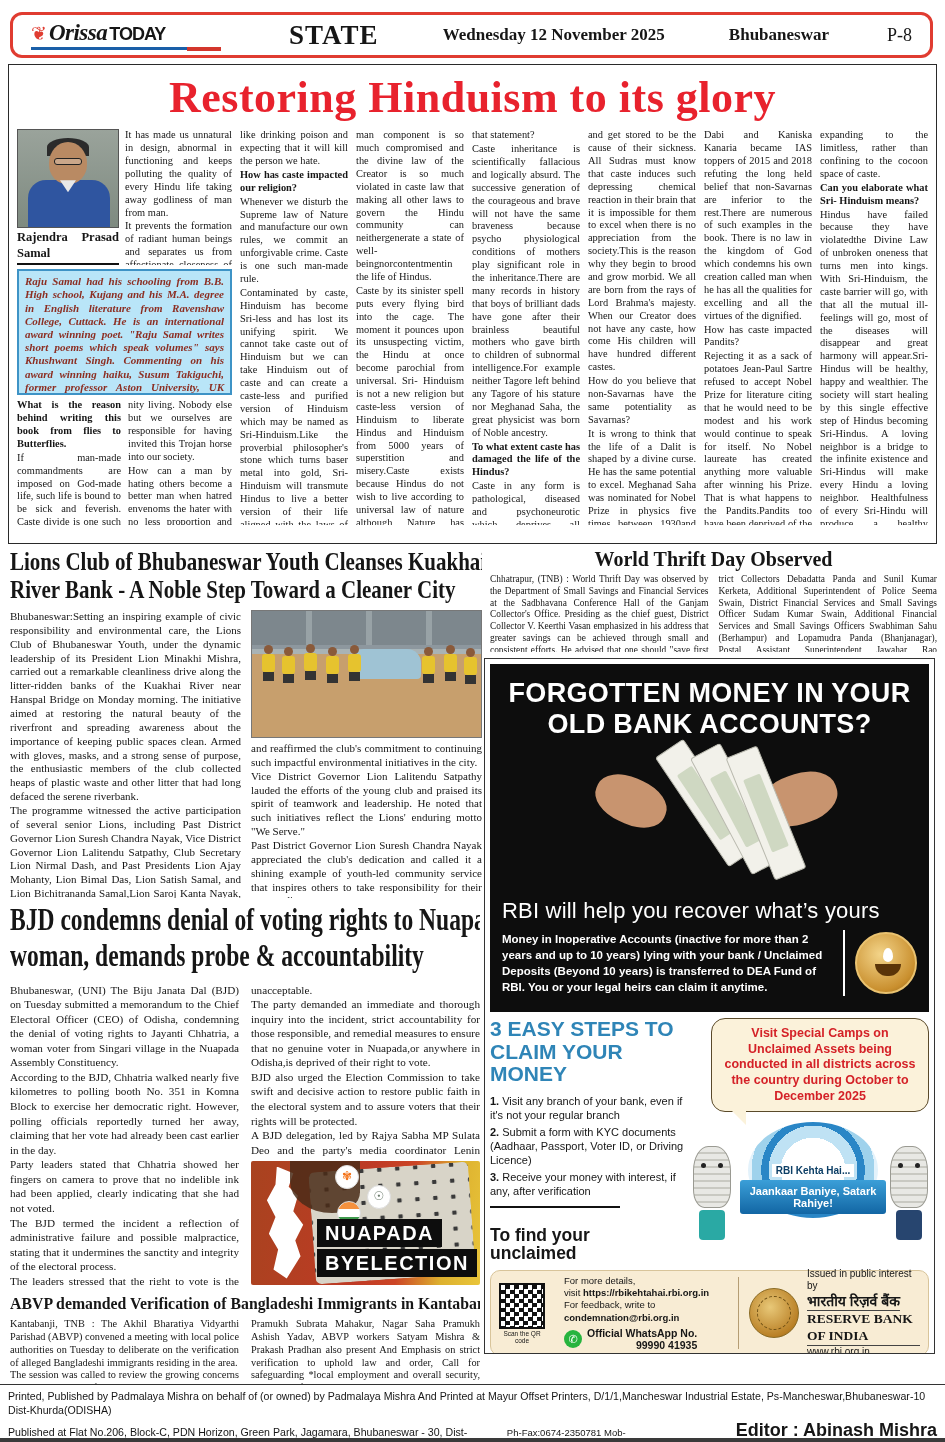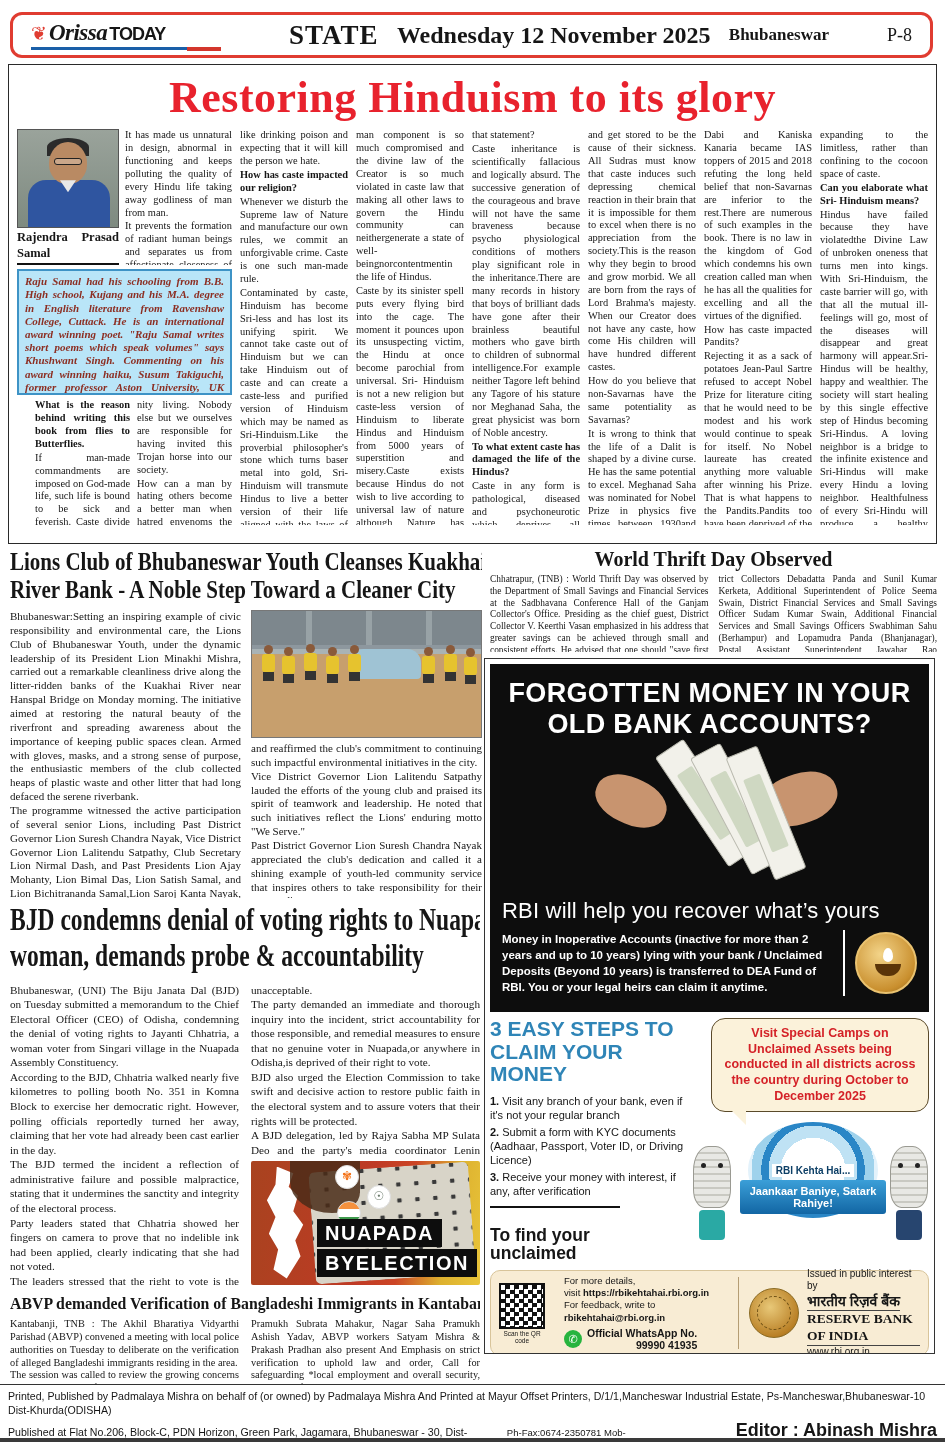--- a/index.html
+++ b/index.html
@@ -14,21 +14,21 @@
           display:flex; align-items:center; padding:0 18px; }
   .logo { display:flex; flex-direction:column; width:190px; }
   .logo-row { display:flex; align-items:baseline; gap:2px; }
   .leaf { color:#e03c31; font-size:19px; line-height:1; }
   .logo-orissa { font-style:italic; font-size:23px; font-weight:bold; letter-spacing:-.5px; }
   .logo-today { font-family:"Liberation Sans",sans-serif; font-weight:bold; font-size:18px; letter-spacing:-1px; }
   .logo-bar { display:flex; align-items:center; height:4px; margin-top:1px; }
   .logo-bar .blue { flex:1; height:3px; background:#1a5fa8; }
   .logo-bar .red { width:34px; height:4px; background:#d3362c; }
   .mast-state { font-weight:bold; font-size:27px; letter-spacing:1px; margin-left:68px; }
-  .mast-date { font-weight:bold; font-size:24px; margin-left:auto; margin-right:auto; }
+  .mast-date { font-weight:bold; font-size:17px; margin-left:auto; margin-right:auto; }
   .mast-city { font-weight:bold; font-size:17px; margin-right:58px; }
   .mast-page { font-size:18px; }
 
   
   .main-art { position:absolute; top:64px; left:8px; width:929px; height:480px;
               border:1.6px solid #2a2a2a; padding:4px 8px; overflow:hidden; }
   .main-hl { text-align:center; color:#e8222d; font-weight:bold; font-size:44px; line-height:1.3; letter-spacing:.5px; }
   .art-body { display:grid; grid-template-columns:215px repeat(6,1fr); gap:8px;
               height:396px; font-size:10.4px; line-height:1.24; text-align:justify; margin-top:3px; }
   .art-body p { margin:0 0 1px 0; }
@@ -41,21 +41,21 @@
   .photo-box { position:relative; height:110px; background:linear-gradient(#9aa39b,#7e8a80); overflow:hidden; border:1px solid #555; }
   .p-head { position:absolute; left:31px; top:12px; width:38px; height:42px; border-radius:50% 50% 46% 46%; background:#b98a63; }
   .p-hair { position:absolute; left:29px; top:8px; width:42px; height:18px; border-radius:50% 50% 0 0; background:#2b2b2b; }
   .p-glasses { position:absolute; left:36px; top:28px; width:28px; height:7px; border:1.5px solid #222; border-radius:3px; background:rgba(255,255,255,.25); }
   .p-body { position:absolute; left:10px; top:50px; width:82px; height:60px; border-radius:18px 18px 0 0; background:#2f55a0; }
   .p-collar { position:absolute; left:42px; top:50px; width:16px; height:12px; background:#e8e8e8; clip-path:polygon(0 0,100% 0,50% 100%); }
   .portrait figcaption { font-weight:bold; font-size:12.5px; padding:2px 0 2px 0; border-bottom:2.5px solid #111; }
   .c2top { flex:1; overflow:hidden; }
   .biobox { margin-top:4px; height:126px; background:#b9e5f8; border:2px solid #3e93c6; padding:4px 6px;
             font-style:italic; font-weight:bold; font-size:11px; line-height:1.2; color:#8c2e22; overflow:hidden; }
-  .row2 { display:flex; gap:7px; flex:1; margin-top:4px; overflow:hidden;margin-left:18px; }
+  .row2 { display:flex; gap:7px; flex:1; margin-top:4px; overflow:hidden; }
   .row2 .minicol { flex:1; overflow:hidden; }
 
   
   .lions { position:absolute; top:548px; left:10px; width:472px; height:350px; overflow:hidden; }
   .lions-hl p { font-size:25px; line-height:1.12; font-weight:bold; white-space:nowrap; transform:scaleX(.84); transform-origin:left; }
   .lions-body { display:grid; grid-template-columns:1fr 1fr; gap:10px; margin-top:6px; height:288px; }
   .lions-body p { margin:0; }
   .lions-left { font-size:11px; line-height:1.26; text-align:justify; overflow:hidden; }
   .lions-right { font-size:11px; line-height:1.26; text-align:justify; overflow:hidden; }
   .lions-photo { position:relative; height:128px; margin-bottom:4px; overflow:hidden; border:1px solid #777;
@@ -406,21 +406,21 @@
 
     <div class="ad-contact">
       <div class="contact-l">
         <div class="qr-wrap">
           <div class="qr"></div>
           <div class="qr-cap">Scan the QR code</div>
         </div>
         <div class="contact-txt">
           <div><span>For more details,</span></div>
           <div><span>visit </span><b>https://rbikehtahai.rbi.org.in</b></div>
-          <div><span>For feedback, write to </span><b>rbikehtahai@rbi.org.in</b></div>
+          <div><span>For feedback, write to </span><b>condemnation@rbi.org.in</b></div>
           <div class="wa-row">
             <span class="wa-icon">✆</span>
             <span class="wa-txt"><span>Official WhatsApp No.</span><br><span>99990 41935</span></span>
           </div>
         </div>
       </div>
       <div class="contact-r">
         <div class="rbi-seal"></div>
         <div class="rbi-txt">
           <div>Issued in public interest by</div>
@@ -434,22 +434,22 @@
 
   <section class="bjd">
     <div class="bjd-hl">
         <p>BJD condemns denial of voting rights to Nuapada</p>
         <p>woman, demands probe &amp; accountability</p>
       </div>
     <div class="bjd-body">
       <div class="bjd-left">
           <p>Bhubaneswar,  (UNI) The Biju Janata Dal (BJD) on Tuesday submitted a memorandum to the Chief Electoral Officer (CEO) of Odisha, condemning the denial of voting rights to Jayanti Chhatria, a woman voter from Singari village in the Nuapada Assembly Constituency.</p>
           <p>According to the BJD, Chhatria walked nearly five kilometres to polling booth No. 351 in Komna Block to exercise her democratic right. However, polling officials reportedly turned her away, claiming that her vote had already been cast earlier in the day.</p>
+          <p>Party leaders stated that Chhatria showed her fingers on camera to prove that no indelible ink had been applied, clearly indicating that she had not voted.</p>
           <p>The BJD termed the incident a reflection of administrative failure and possible malpractice, stating that it undermines the sanctity and integrity of the electoral process.</p>
-          <p>Party leaders stated that Chhatria showed her fingers on camera to prove that no indelible ink had been applied, clearly indicating that she had not voted.</p>
           <p>The leaders stressed that the right to vote is the cornerstone of democracy and that any instance of a genuine voter being denied the ballot is completely</p>
         </div>
       <div class="bjd-right">
         <div class="paras">
             <p>unacceptable.</p>
             <p>The party demanded an immediate and thorough inquiry into the incident, strict accountability for those responsible, and remedial measures to ensure that no genuine voter in Nuapada,or anywhere in Odisha,is deprived of their right to vote.</p>
             <p>BJD also urged the Election Commission to take swift and decisive action to restore public faith in the electoral system and to assure voters that their rights will be protected.</p>
             <p>A BJD delegation, led by Rajya Sabha MP Sulata Deo and the party's media coordinator Lenin Mohanty, submitted the memorandum to the CEO seeking his intervention in the matter.</p>
           </div>
         <div class="nuapada">

